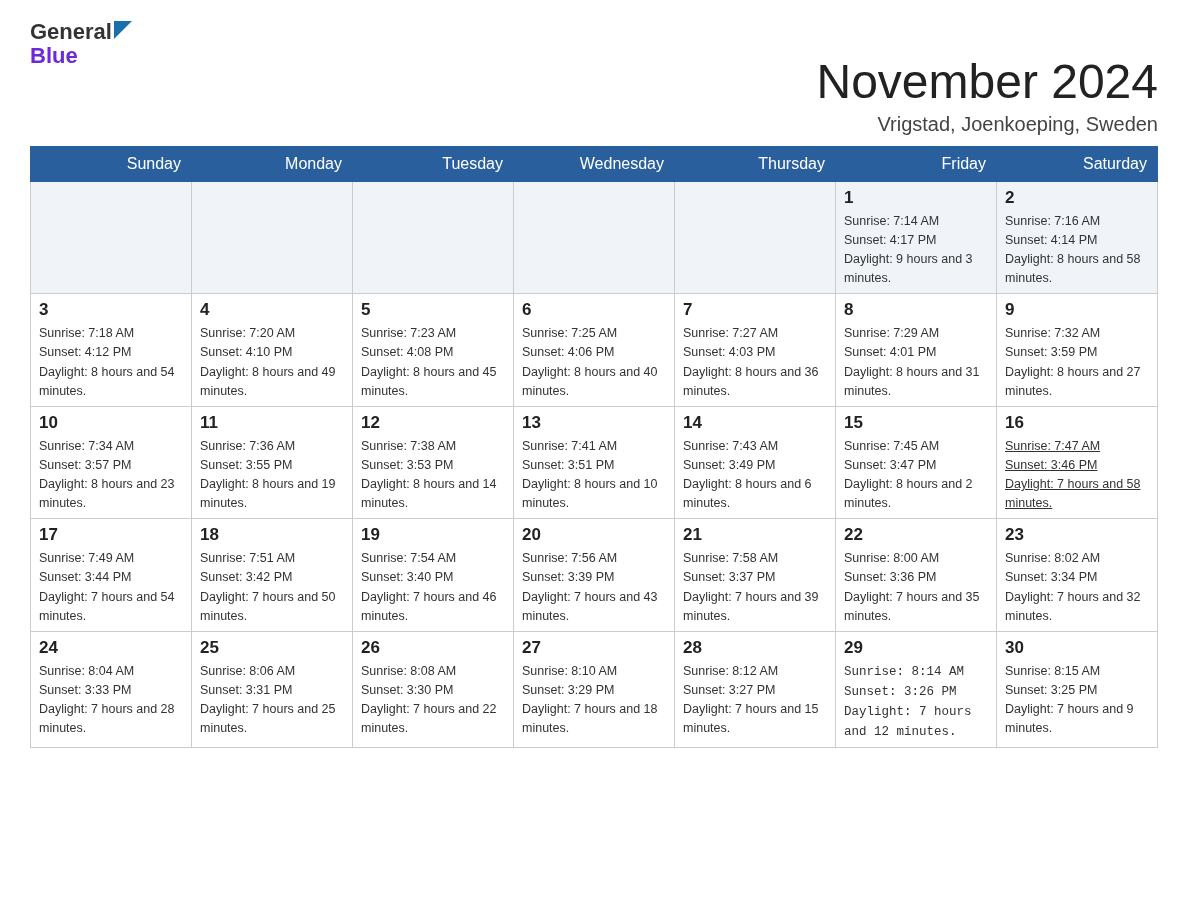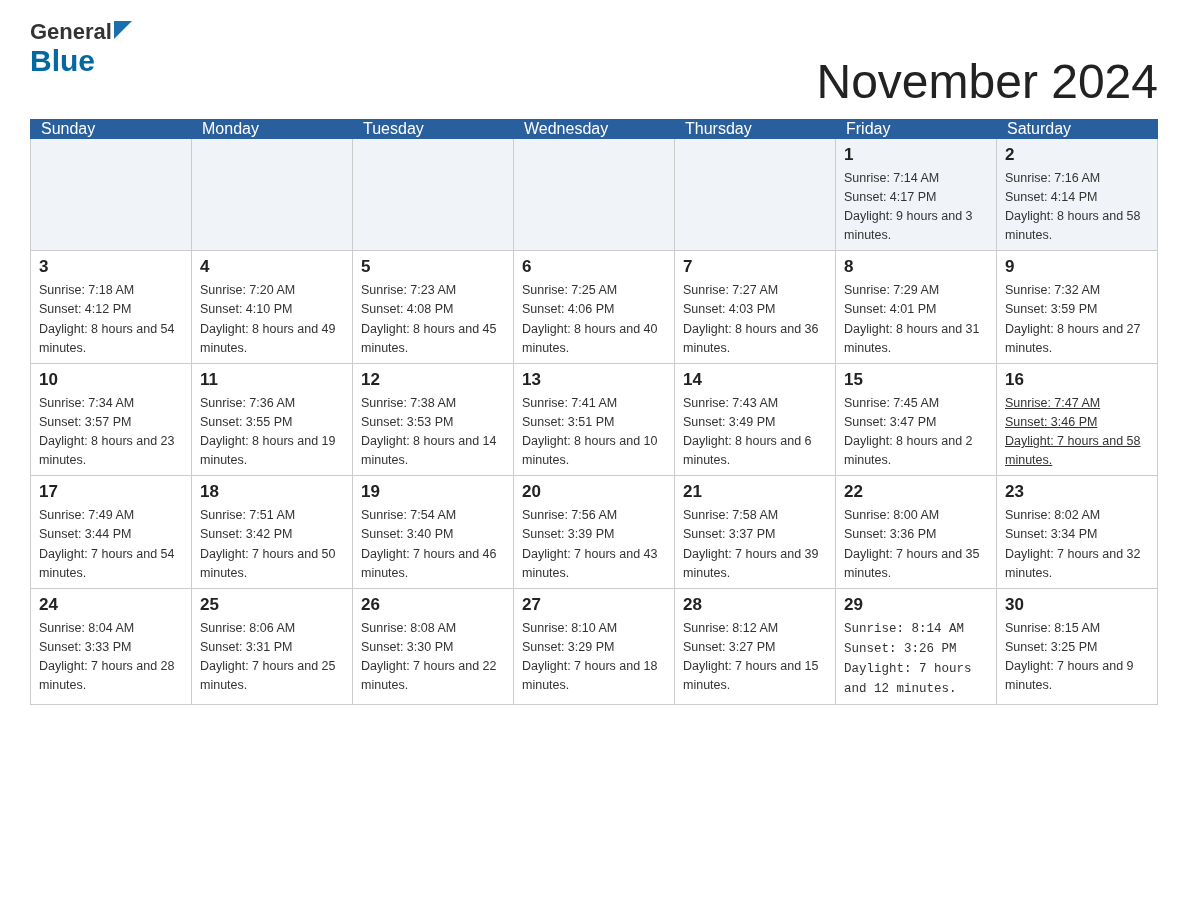--- a/index.html
+++ b/index.html
@@ -17,23 +17,23 @@
       align-items: flex-start;
       margin-bottom: 10px;
     }
     .logo-text-general {
       font-size: 22px;
       font-weight: bold;
       color: #333;
       line-height: 1.1;
     }
     .logo-text-blue {
-      font-size: 30px;
+      font-size: 22px;
       font-weight: bold;
-      color: #0369a1;
+      color: #6d28d9;
       line-height: 1.1;
     }
     .logo-wrapper {
       display: flex;
       flex-direction: column;
     }
     .logo-line1 {
       display: flex;
       align-items: center;
     }
@@ -57,22 +57,22 @@
       margin-top: 4px;
     }
     .calendar {
       width: 100%;
       border-collapse: collapse;
       margin-top: 10px;
     }
     .calendar th {
       background-color: #2a5f9e;
       color: #fff;
-      text-align: left;
-      padding: 0 10px;
+      text-align: right;
+      padding: 8px 10px;
       font-size: 16px;
       font-weight: normal;
       border: 1px solid #2a5f9e;
     }
     .calendar td {
       border: 1px solid #ccc;
       vertical-align: top;
       padding: 6px 8px;
       width: calc(100% / 7);
       height: 110px;
@@ -106,20 +106,21 @@
       <svg width="18" height="18" viewBox="0 0 18 18" style="margin-left:2px;margin-top:-4px;">
         <polygon points="0,0 18,0 0,18" fill="#1a6faf"></polygon>
       </svg>
     </div>
     <div class="logo-line2">
       <span class="logo-text-blue">Blue</span>
     </div>
   </div>
   <div class="title-block">
     <div class="month-title">November 2024</div>
+    <div class="location-subtitle">Vrigstad, Joenkoeping, Sweden</div>
   </div>
 </div>
 
 <table class="calendar">
   <thead>
     <tr>
     <th>Sunday</th>
         <th>Monday</th>
         <th>Tuesday</th>
         <th>Wednesday</th>

